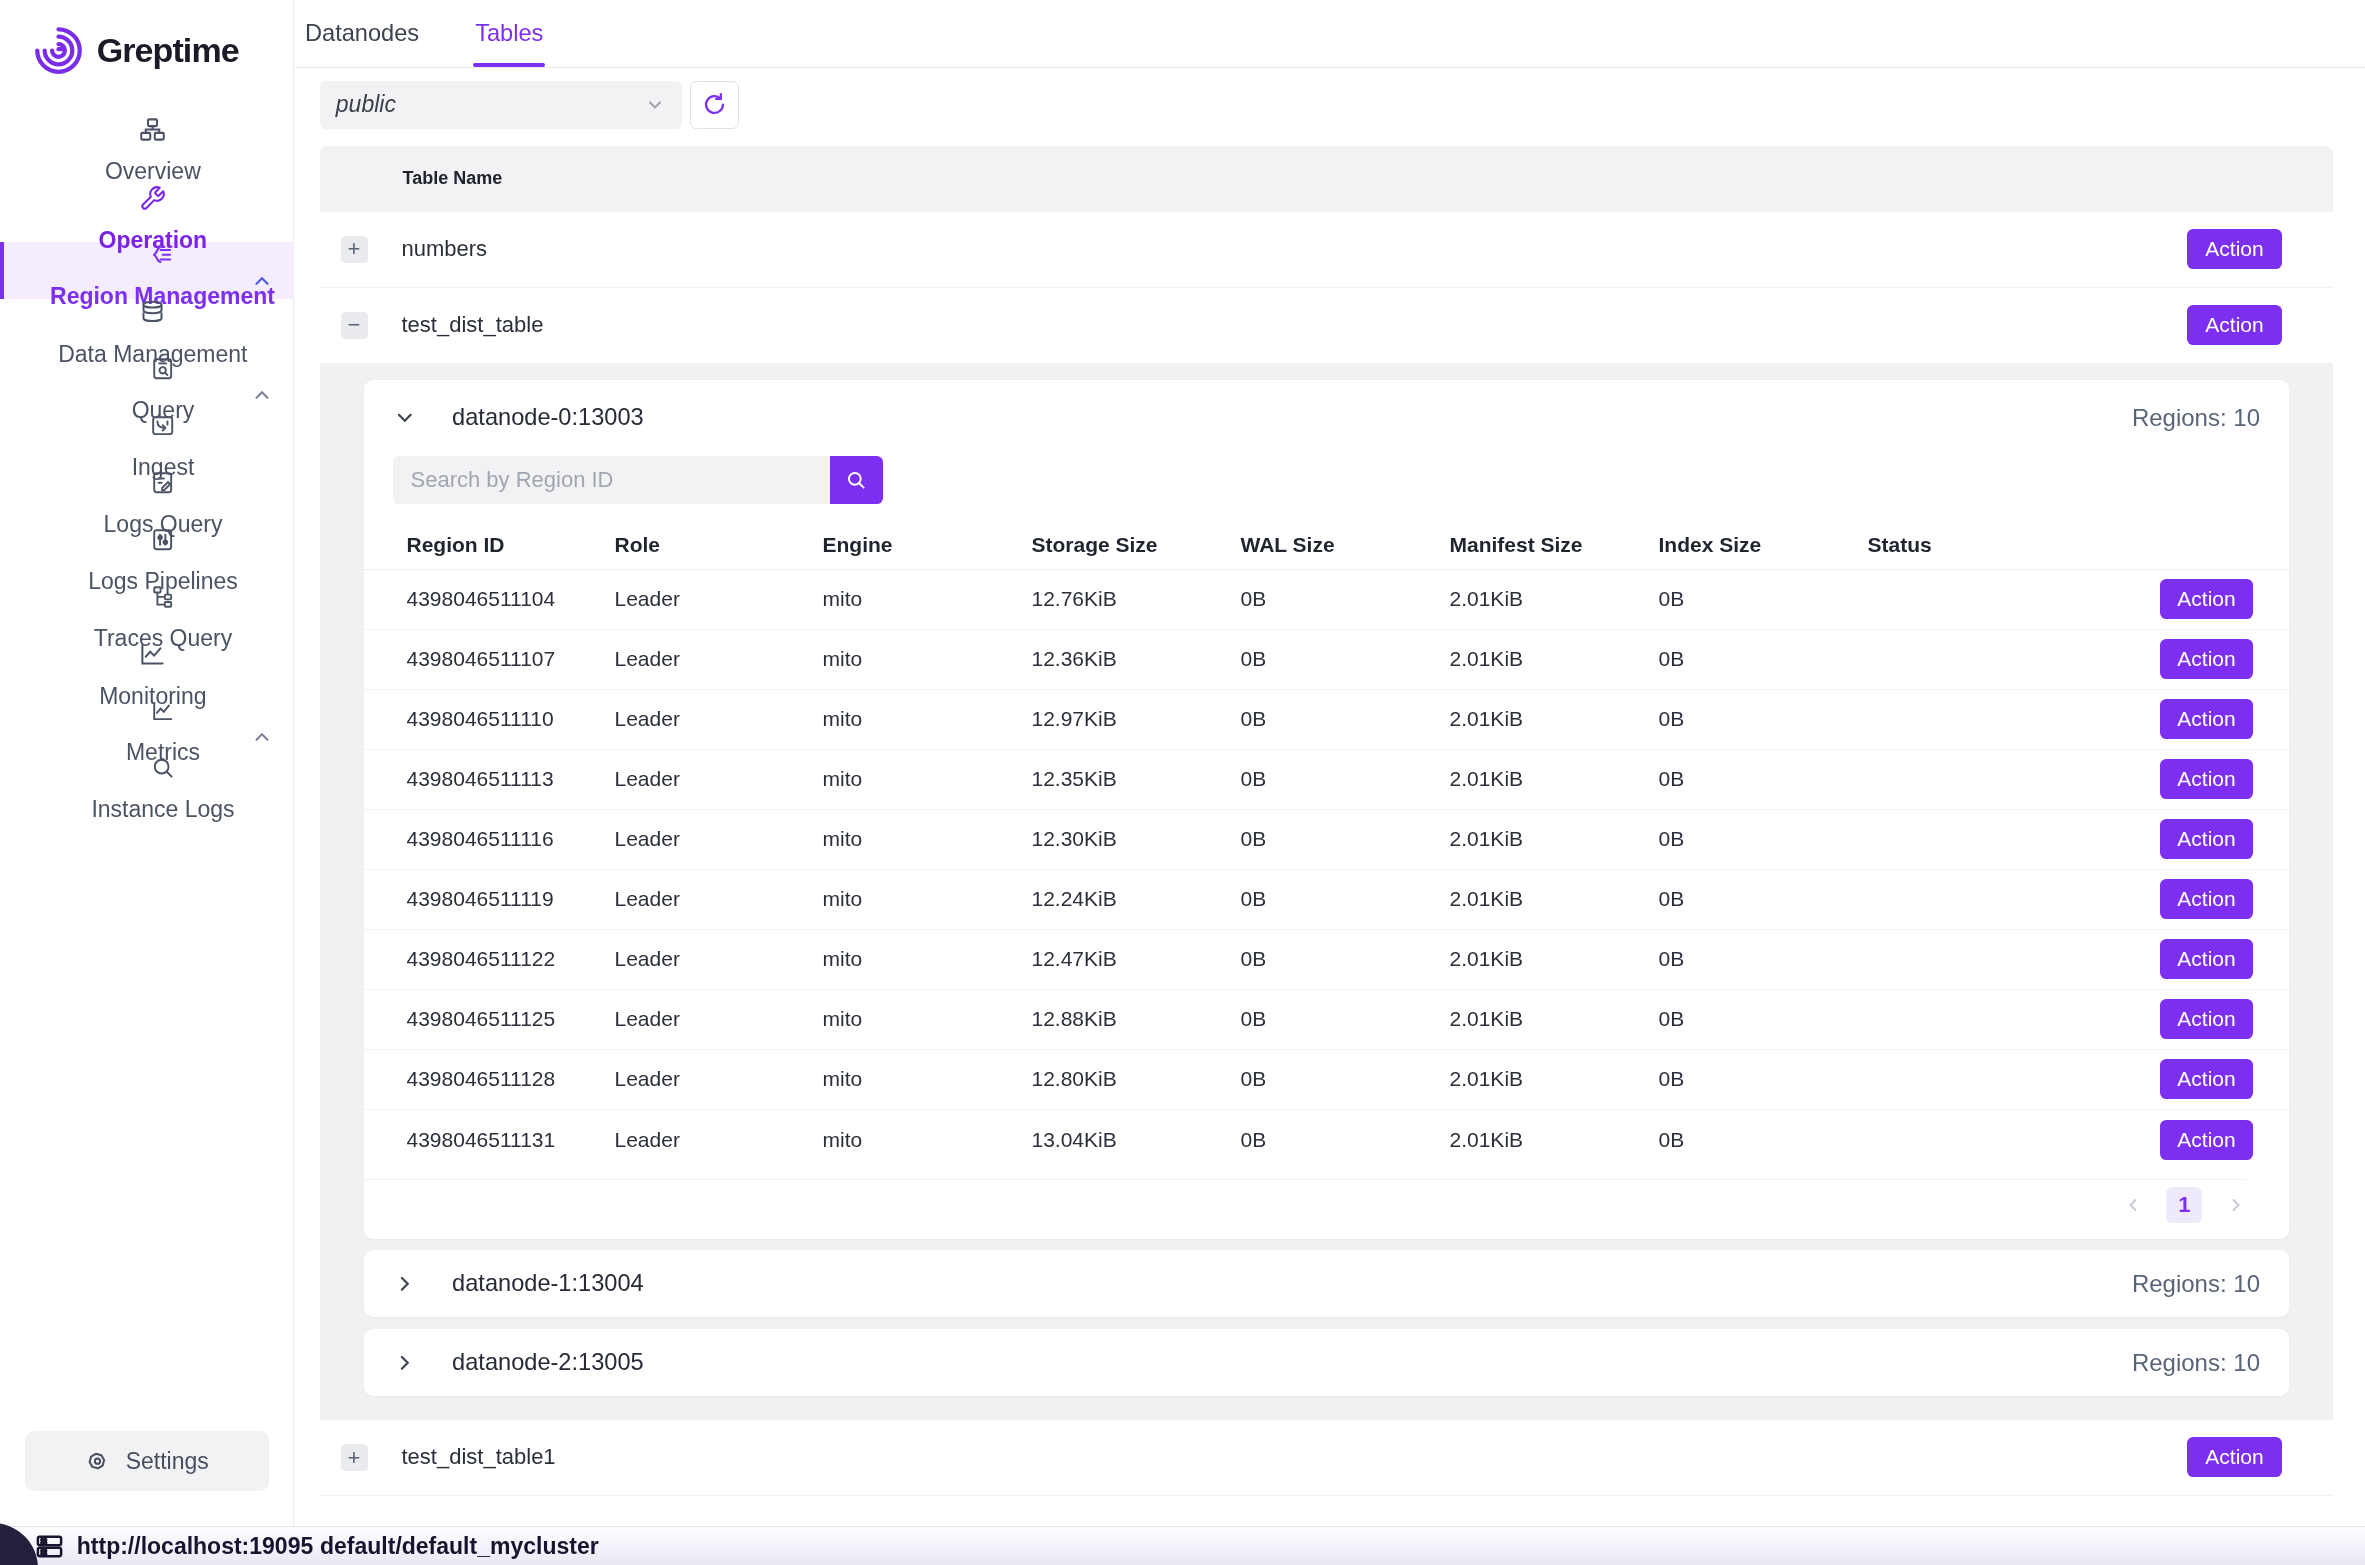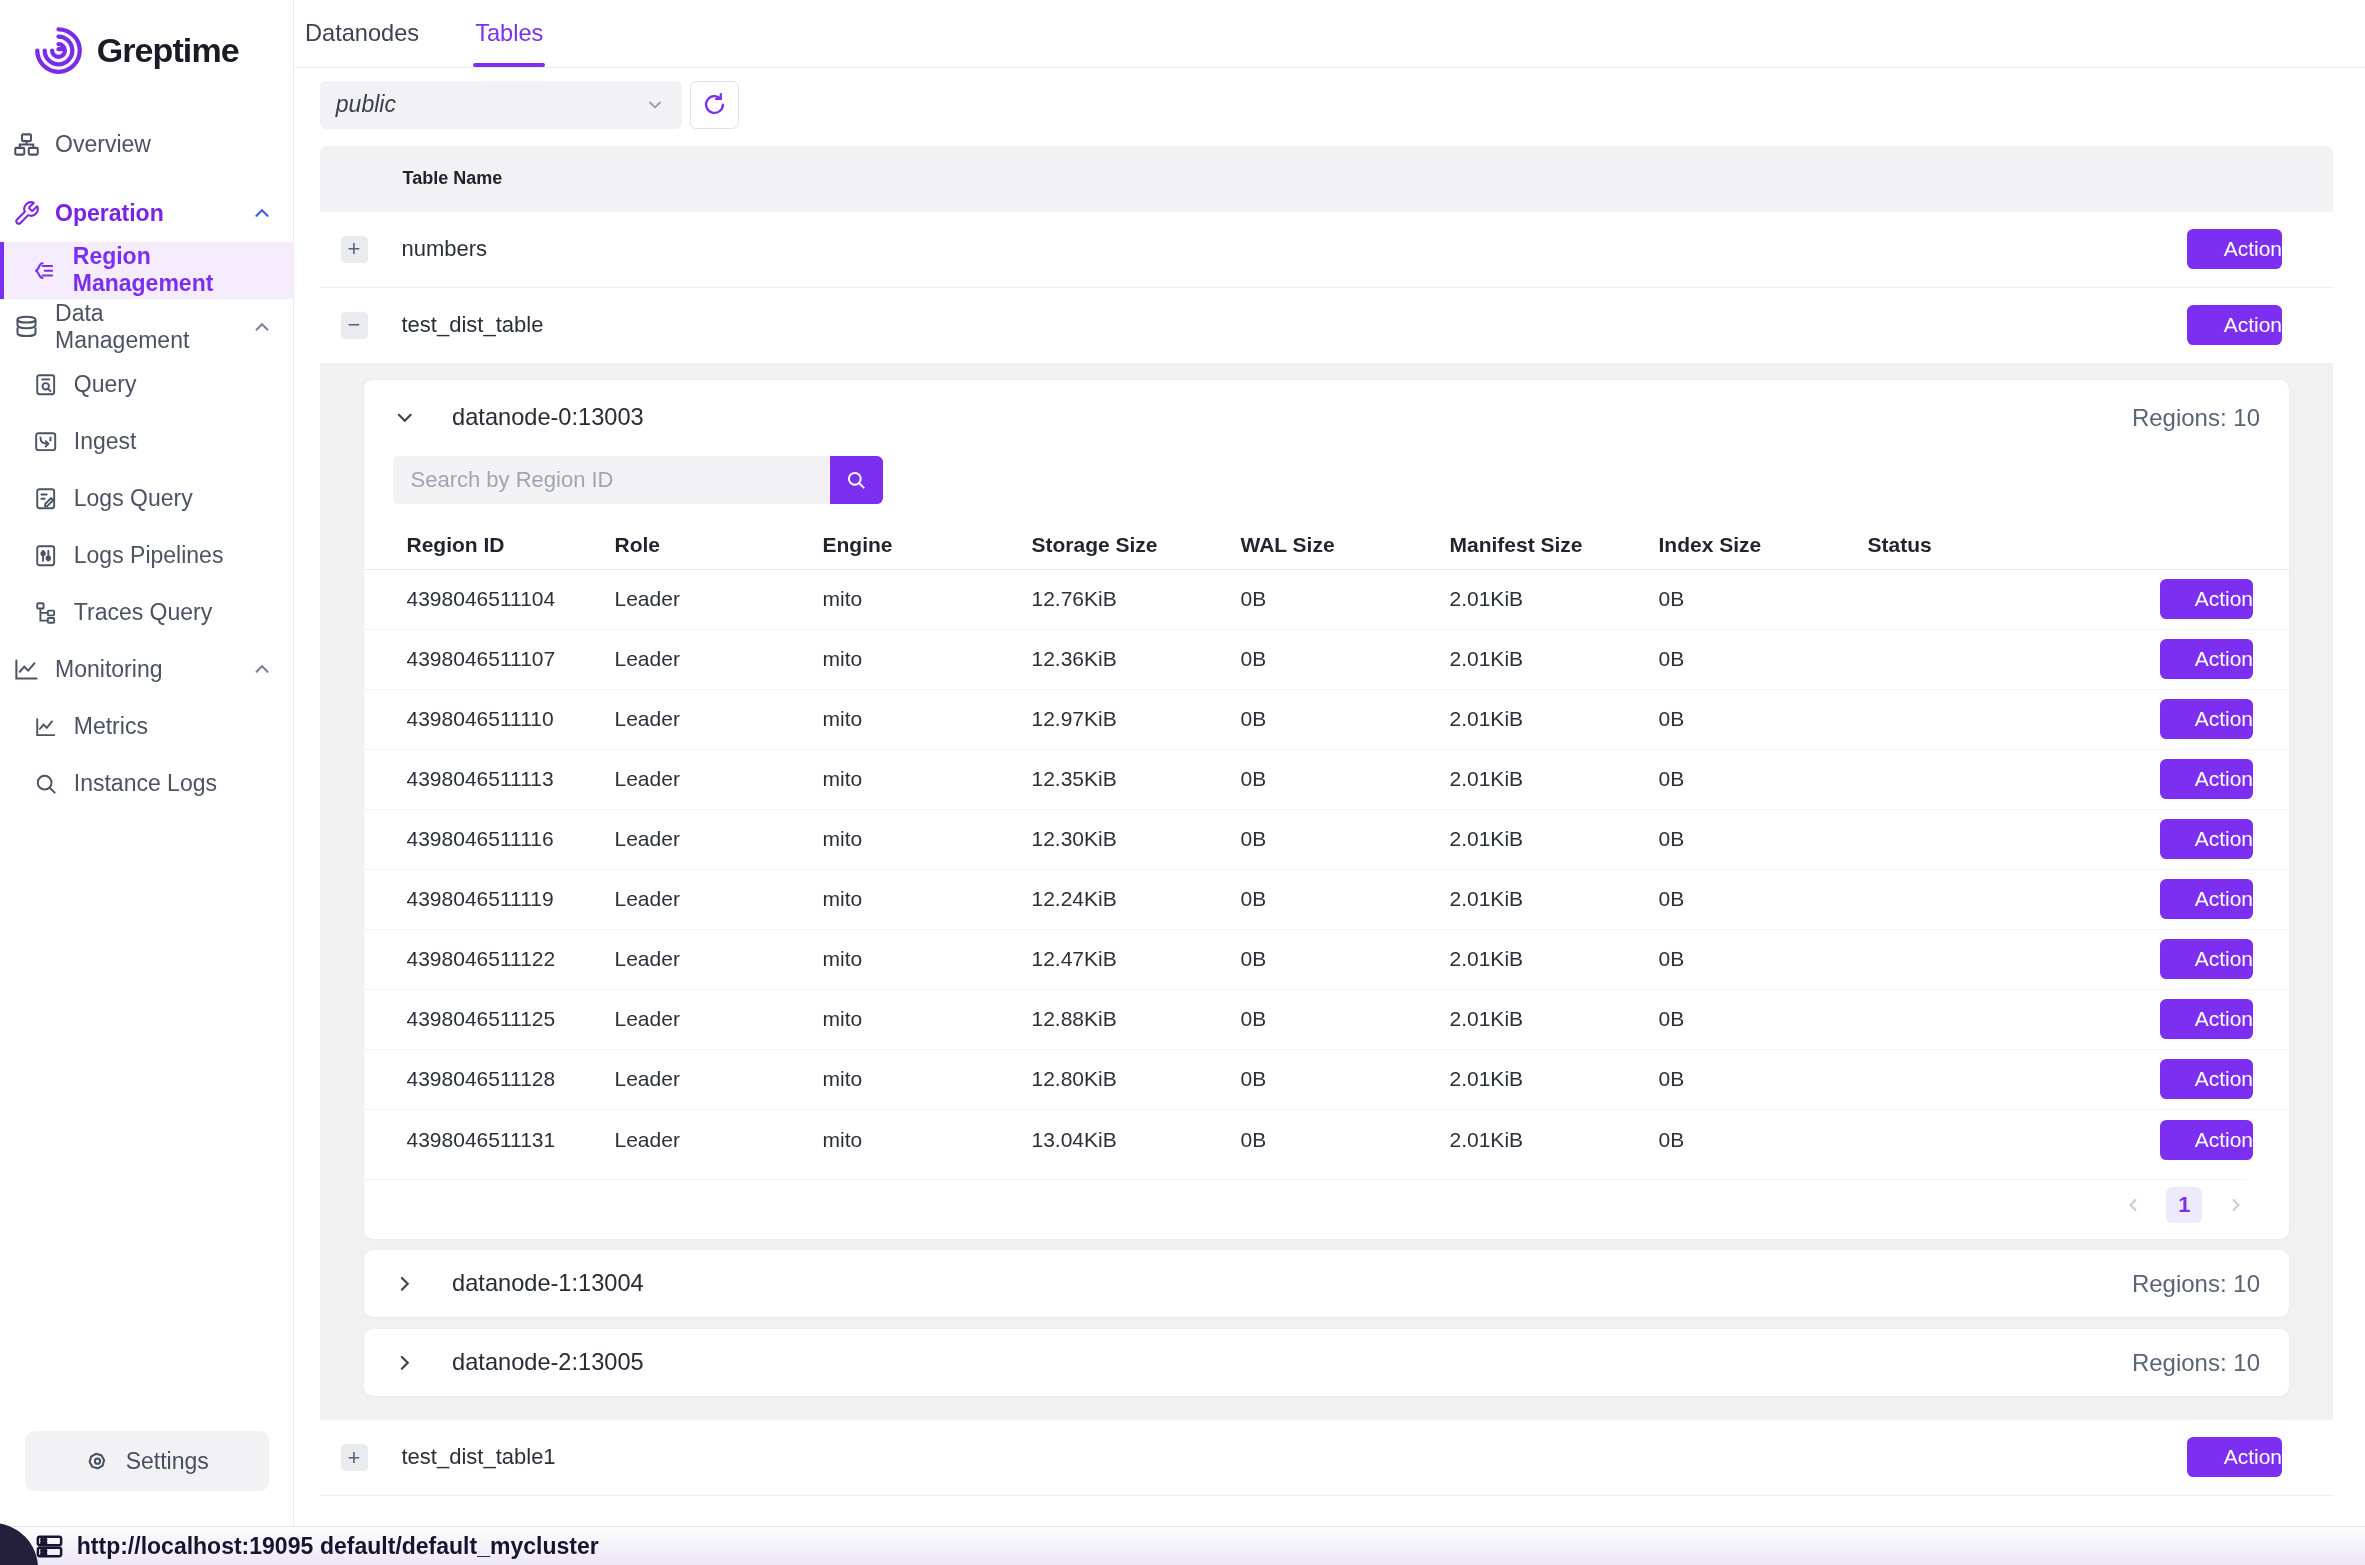--- a/index.html
+++ b/index.html
@@ -9,21 +9,21 @@
   
   .sidebar { position:absolute; left:0; top:0; width:294px; height:1527px;
     background:#fff; border-right:0.9px solid #ececee; z-index:5; }
   .main { position:absolute; left:295px; top:0; right:0; height:1527px; background:#fff; }
 
   
   .logo { display:flex; align-items:center; gap:12.7px; padding:14.5px 0 0 33px; height:87px; }
   .logo-text { font-size:34px; font-weight:800; color:#1b1b28; letter-spacing:-0.9px; }
   .nav { list-style:none; }
   .nav li { display:flex; align-items:center; gap:15.4px; height:57px; padding-left:12.7px;
-    font-size:23px; color:#4b5264; cursor:pointer; }
+    font-size:23px; color:#4b5264; cursor:pointer;flex-direction:column; }
   .nav li.sub { padding-left:33px; }
   .nav li .chev { margin-left:auto; margin-right:20px; display:flex; }
   .nav li.sect-gap { margin-top:11.8px; }
   .nav li.active-section { color:#7b22e9; font-weight:700; }
   .nav li.current { background:#f5edfd; border-left:4.5px solid #7c2ff0; padding-left:28px;
     color:#7c2ff0; font-weight:700; }
   .nav svg { flex:0 0 auto; }
   .settings-btn { position:absolute; left:24.5px; bottom:36px; width:244px; height:60px;
     background:#f2f2f4; border:none; border-radius:9px; display:flex; align-items:center;
     justify-content:center; gap:14.5px; font-size:23px; color:#474e60; cursor:pointer;
@@ -50,21 +50,21 @@
   .tables-head { height:66px; background:#f2f2f4; border-radius:7.3px 7.3px 0 0; display:flex;
     align-items:center; padding-left:83px; font-size:18px; font-weight:700; color:#20242e; }
   .trow { height:76px; display:flex; align-items:center; padding:0 51px 0 21px;
     border-bottom:0.9px solid #f0f0f1; }
   .expander { width:27px; height:27px; border-radius:4.5px; background:#e9ebee; color:#5a6478;
     font-size:22px; line-height:25.4px; text-align:center; cursor:pointer; border:none;
     font-family:"Liberation Sans", sans-serif; }
   .tname { margin-left:34px; font-size:22px; color:#2a2f3a; }
   .spacer { flex:1; }
   .action-btn { width:95px; height:40px; background:#7c2ff0; color:#fff; border:none;
-    border-radius:6.3px; font-size:21px; cursor:pointer; font-family:"Liberation Sans", sans-serif;text-align:right; }
+    border-radius:6.3px; font-size:21px; cursor:pointer; font-family:"Liberation Sans", sans-serif; }
 
   
   .expand-zone { background:#f1f1f2; padding:16.3px 44px 23.6px 44px; display:flex;
     flex-direction:column; gap:11.8px; }
   .dn-card { background:#fff; border-radius:9px; box-shadow:0 0.9px 1.8px rgba(0,0,0,.04); }
   .dn-head { height:76px; display:flex; align-items:center; gap:36px; padding:0 29px;
     font-size:23.6px; color:#262b36; }
   .dn-head .chev { display:flex; cursor:pointer; }
   .dn-regions { margin-left:auto; font-size:24px; color:#5a6478; }
   .dn-card.collapsed .dn-head { height:67px; }

